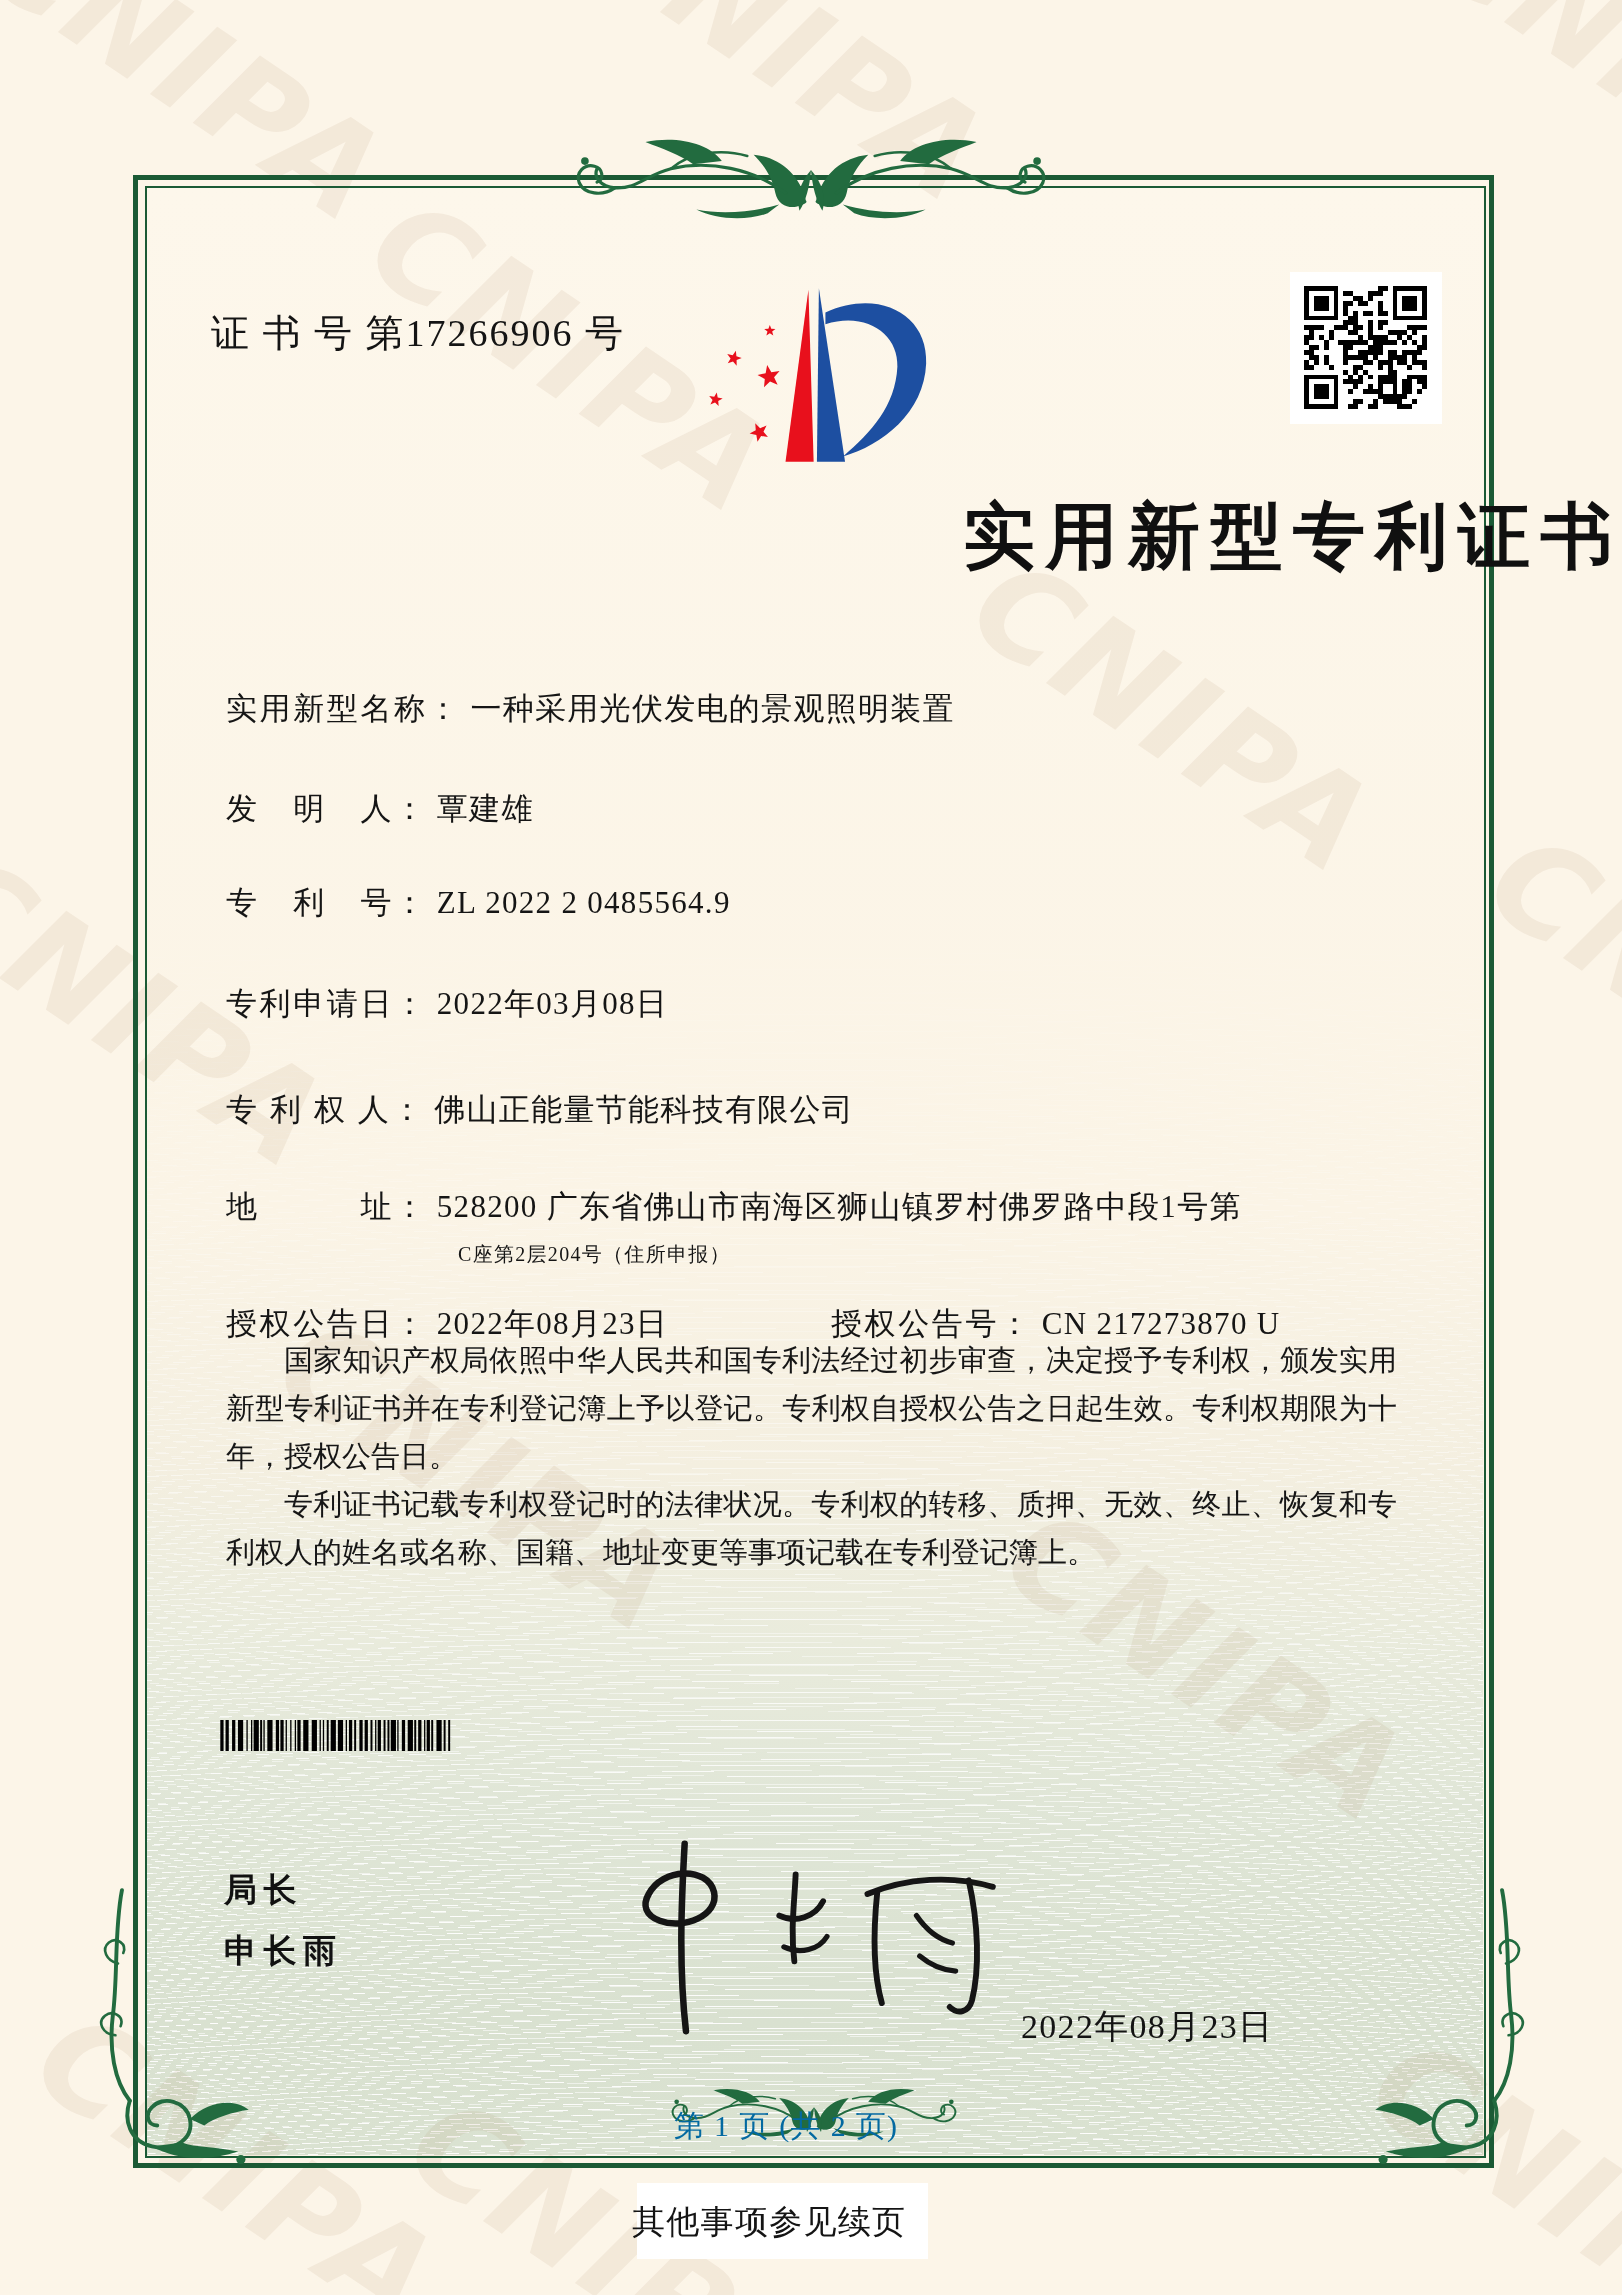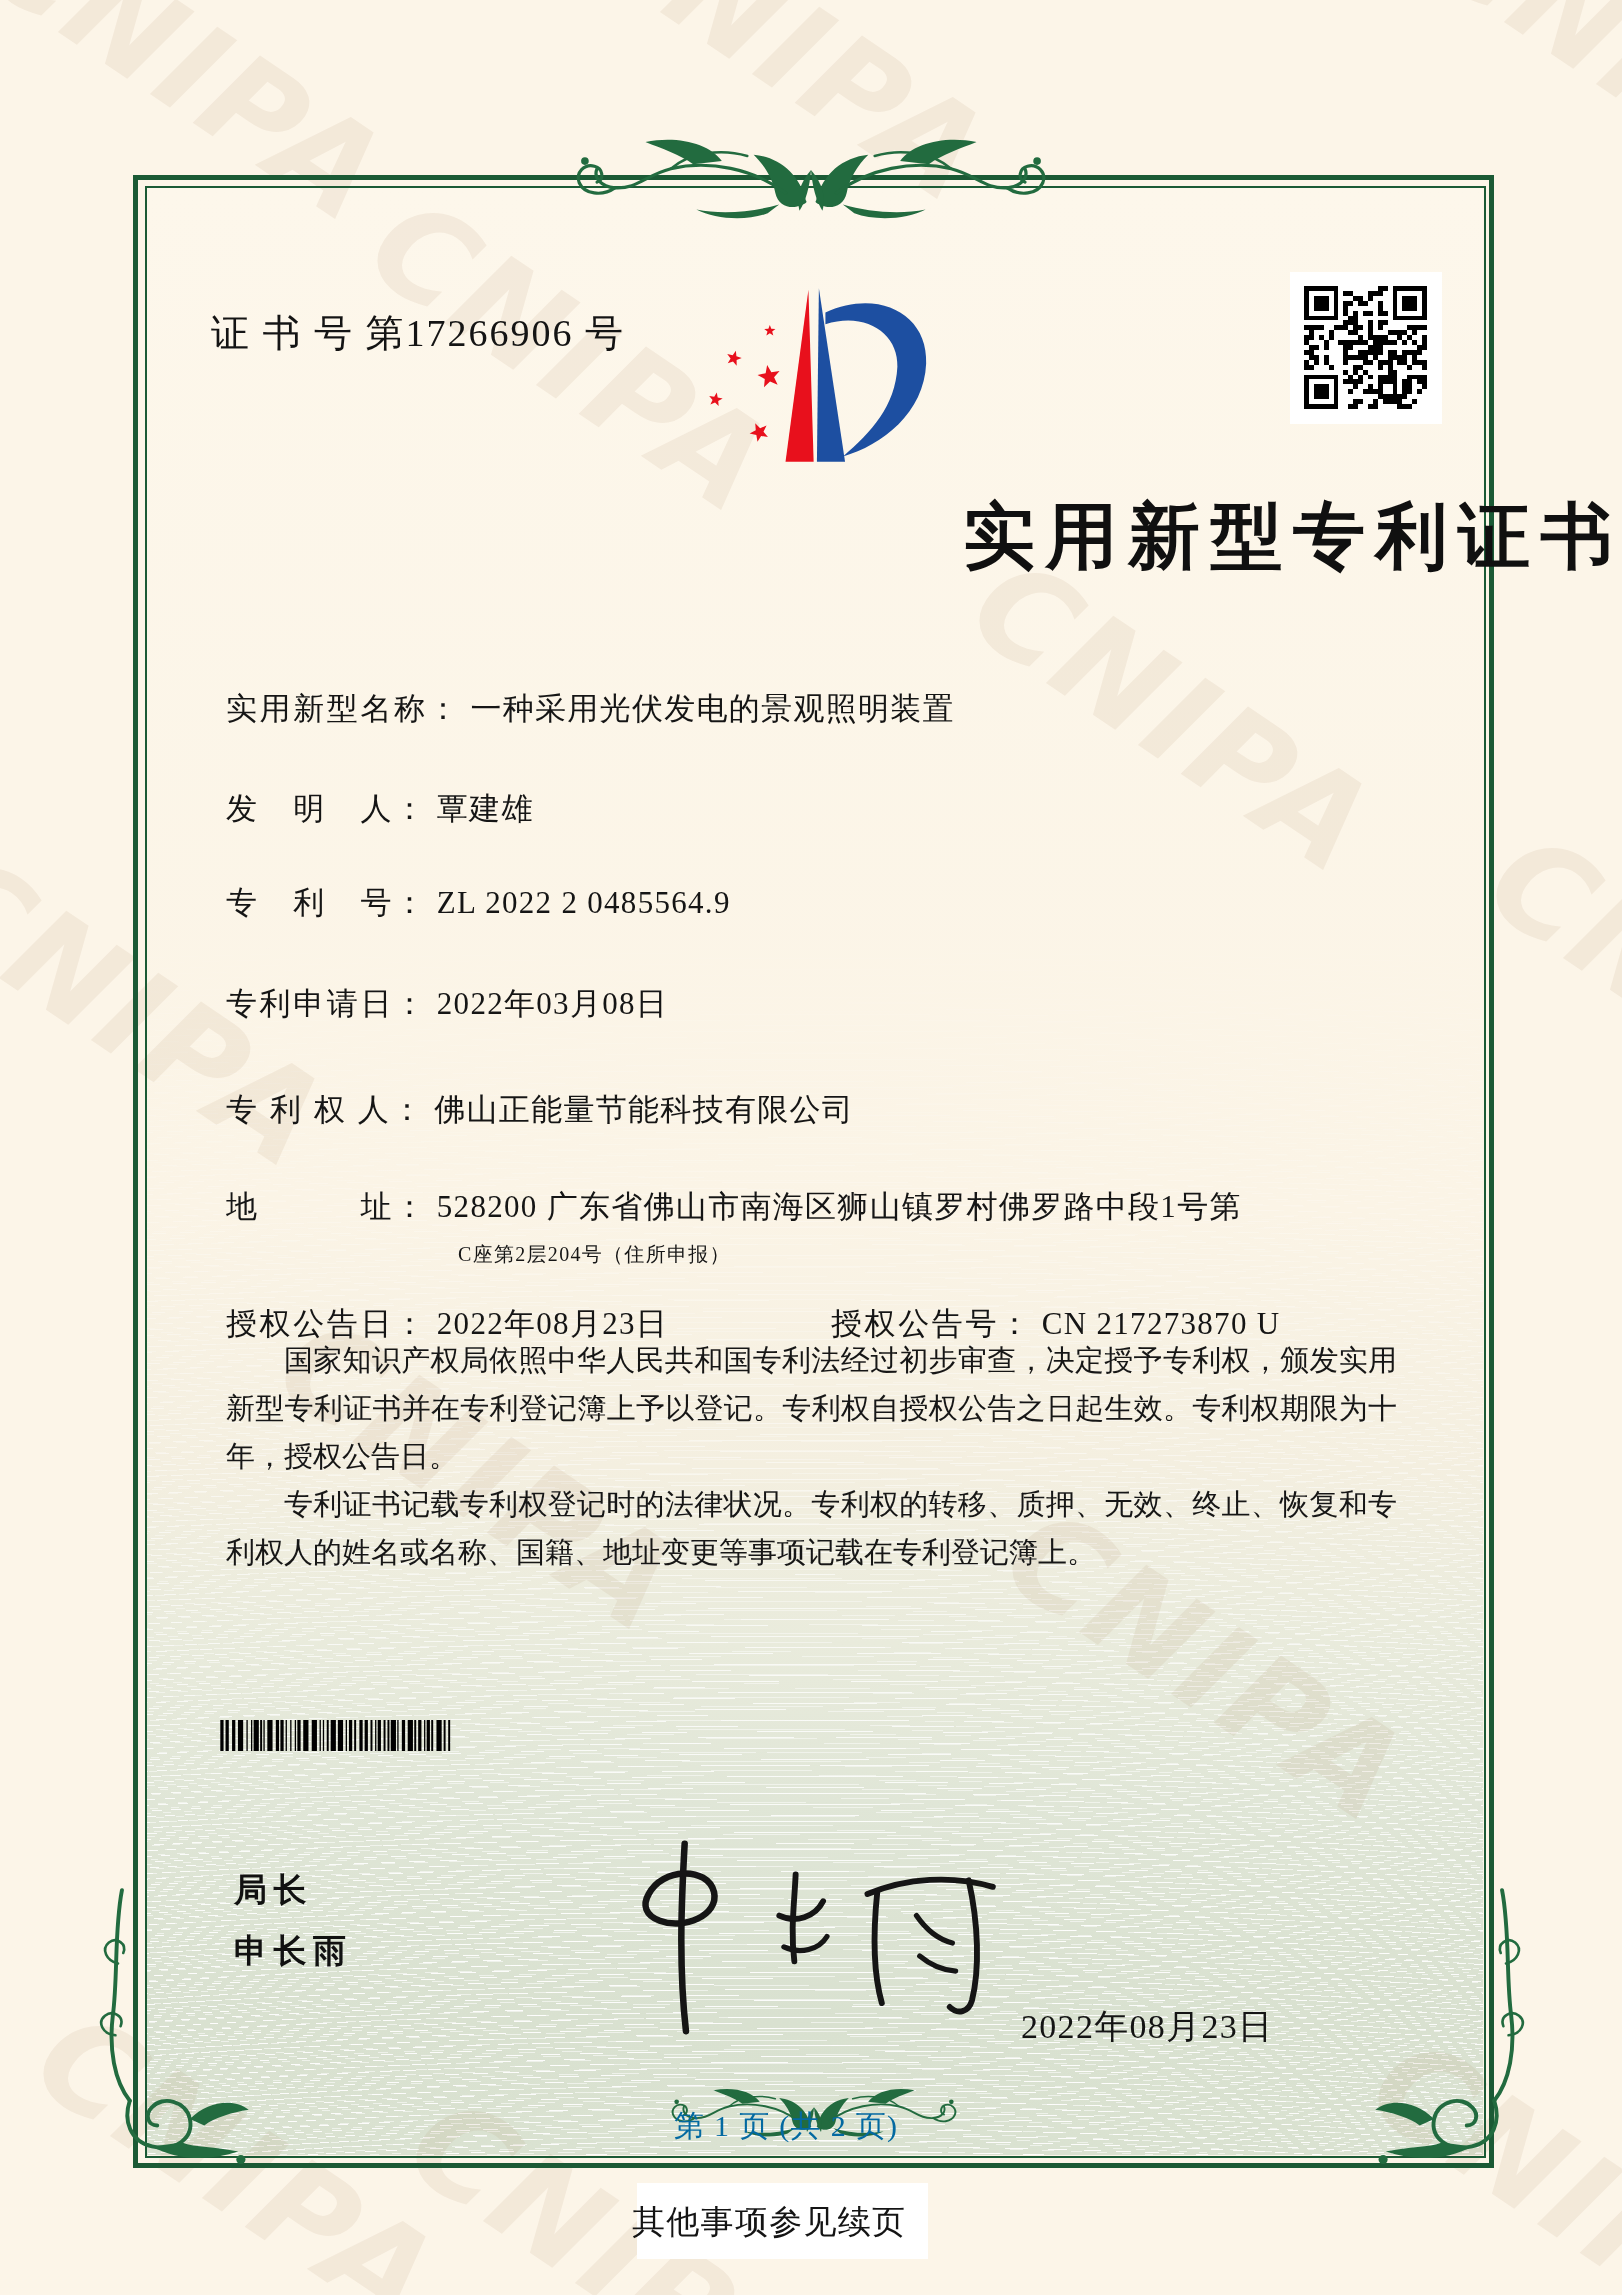--- a/index.html
+++ b/index.html
@@ -42,21 +42,21 @@
   .row .val{letter-spacing:1.3px;margin-left:9.2px;}
   .addr2{left:458px;font-size:20px;letter-spacing:1.3px;color:#151515;}
   .grant2{position:absolute;left:605px;}
 
   .paras{left:226px;top:1336px;width:1171px;font-size:29px;line-height:48px;
          text-align:justify;color:#161616;}
   .paras p{margin:0;text-indent:2em;}
 
   .barcode{left:219px;top:1720px;width:239px;height:31px;}
 
-  .signer{left:234px;font-size:33px;font-weight:600;letter-spacing:6.5px;color:#111;font-family:Liberation Mono, monospace;}
+  .signer{left:224px;font-size:33px;font-weight:600;letter-spacing:6.5px;color:#111;font-family:Liberation Mono, monospace;}
   .sig-svg{left:586px;top:1832px;width:465px;height:222px;}
   .issue-date{left:1021px;top:2004px;font-size:34px;letter-spacing:1.3px;color:#141414;}
   .page-num{left:674px;top:2106px;font-size:30px;letter-spacing:1.3px;color:#0369a1;}
 
   .footer-band{left:637px;top:2183px;width:291px;height:76px;background:#ffffff;}
   .footer-note{left:632px;top:2200px;font-size:33px;letter-spacing:1.3px;color:#141414;}
 </style>
 </head>
 <body>
 

